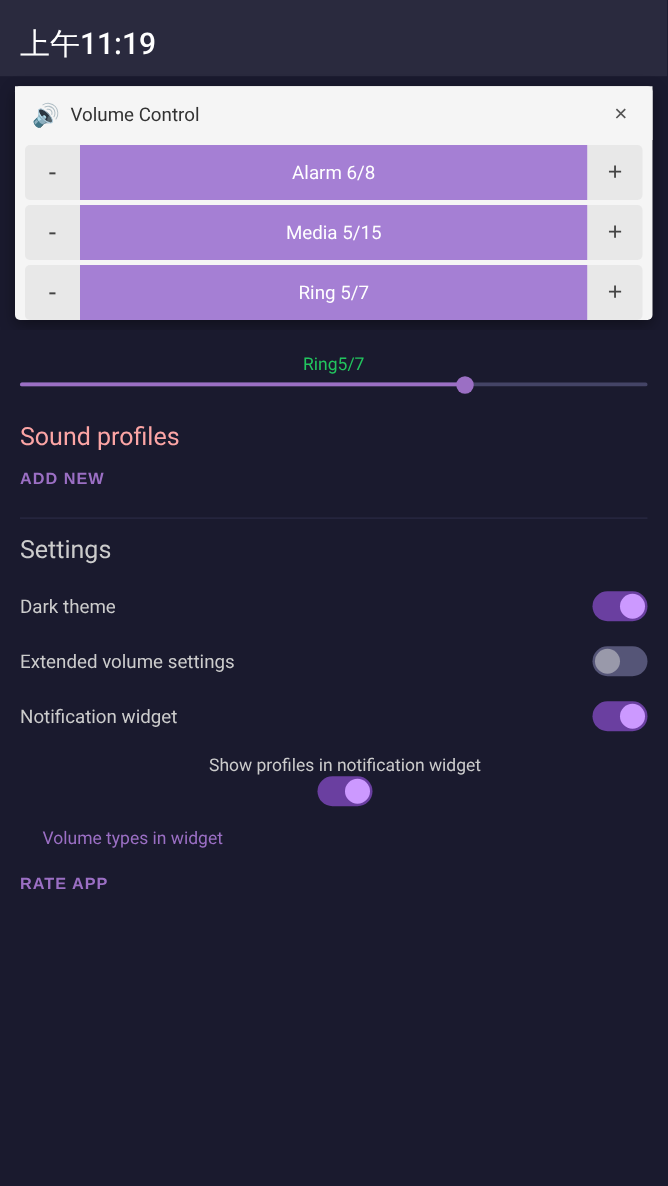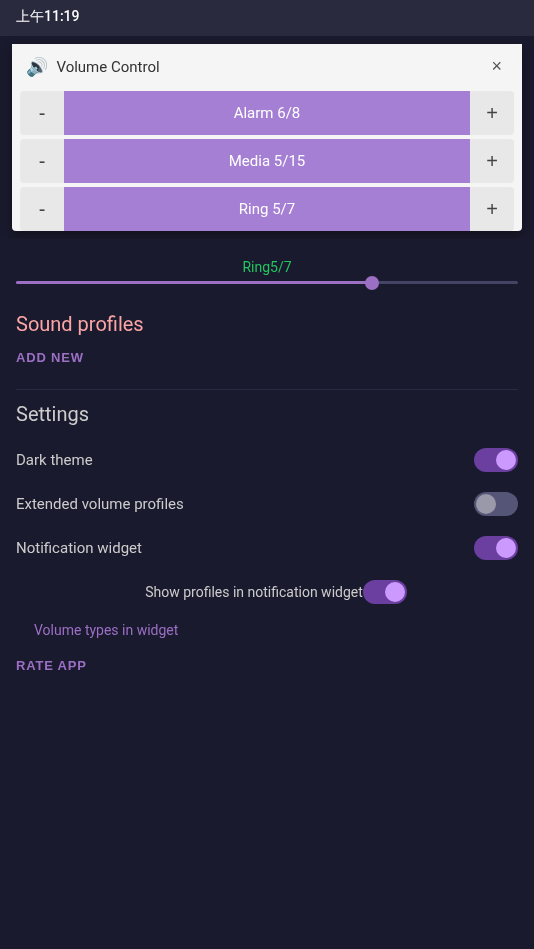--- a/index.html
+++ b/index.html
@@ -12,22 +12,23 @@
       position: relative;
     }
 
     
     .status-bar {
       background-color: #2a2a3e;
       padding: 8px 16px 10px;
       color: #ffffff;
     }
     .status-time {
-      font-size: 14px;
+      font-size: 24px;
       font-weight: 500;
+      margin-top: 11px;
     }
     .status-date {
       font-size: 13px;
       color: #cccccc;
       margin-top: 2px;
     }
 
     
     .volume-popup {
       background-color: #f5f5f5;
@@ -210,22 +211,23 @@
       left: 22px;
     }
     .toggle-off .toggle-thumb {
       background-color: #9999aa;
       left: 2px;
     }
 
     .setting-row-indented {
       display: flex;
       align-items: center;
-      justify-content: center;
+      justify-content: flex-end;
       padding: 10px 0 10px 18px;
+      flex-direction: column;
     }
 
     .volume-types-link {
       color: #9b6fc4;
       font-size: 14px;
       cursor: pointer;
       padding: 8px 0 8px 18px;
       display: block;
     }
 
@@ -321,21 +323,21 @@
     <div class="settings-title">Settings</div>
 
     <div class="setting-row">
       <span class="setting-label">Dark theme</span>
       <div class="toggle toggle-on">
         <div class="toggle-thumb"></div>
       </div>
     </div>
 
     <div class="setting-row">
-      <span class="setting-label">Extended volume profiles</span>
+      <span class="setting-label">Extended volume settings</span>
       <div class="toggle toggle-off">
         <div class="toggle-thumb"></div>
       </div>
     </div>
 
     <div class="setting-row">
       <span class="setting-label">Notification widget</span>
       <div class="toggle toggle-on">
         <div class="toggle-thumb"></div>
       </div>

